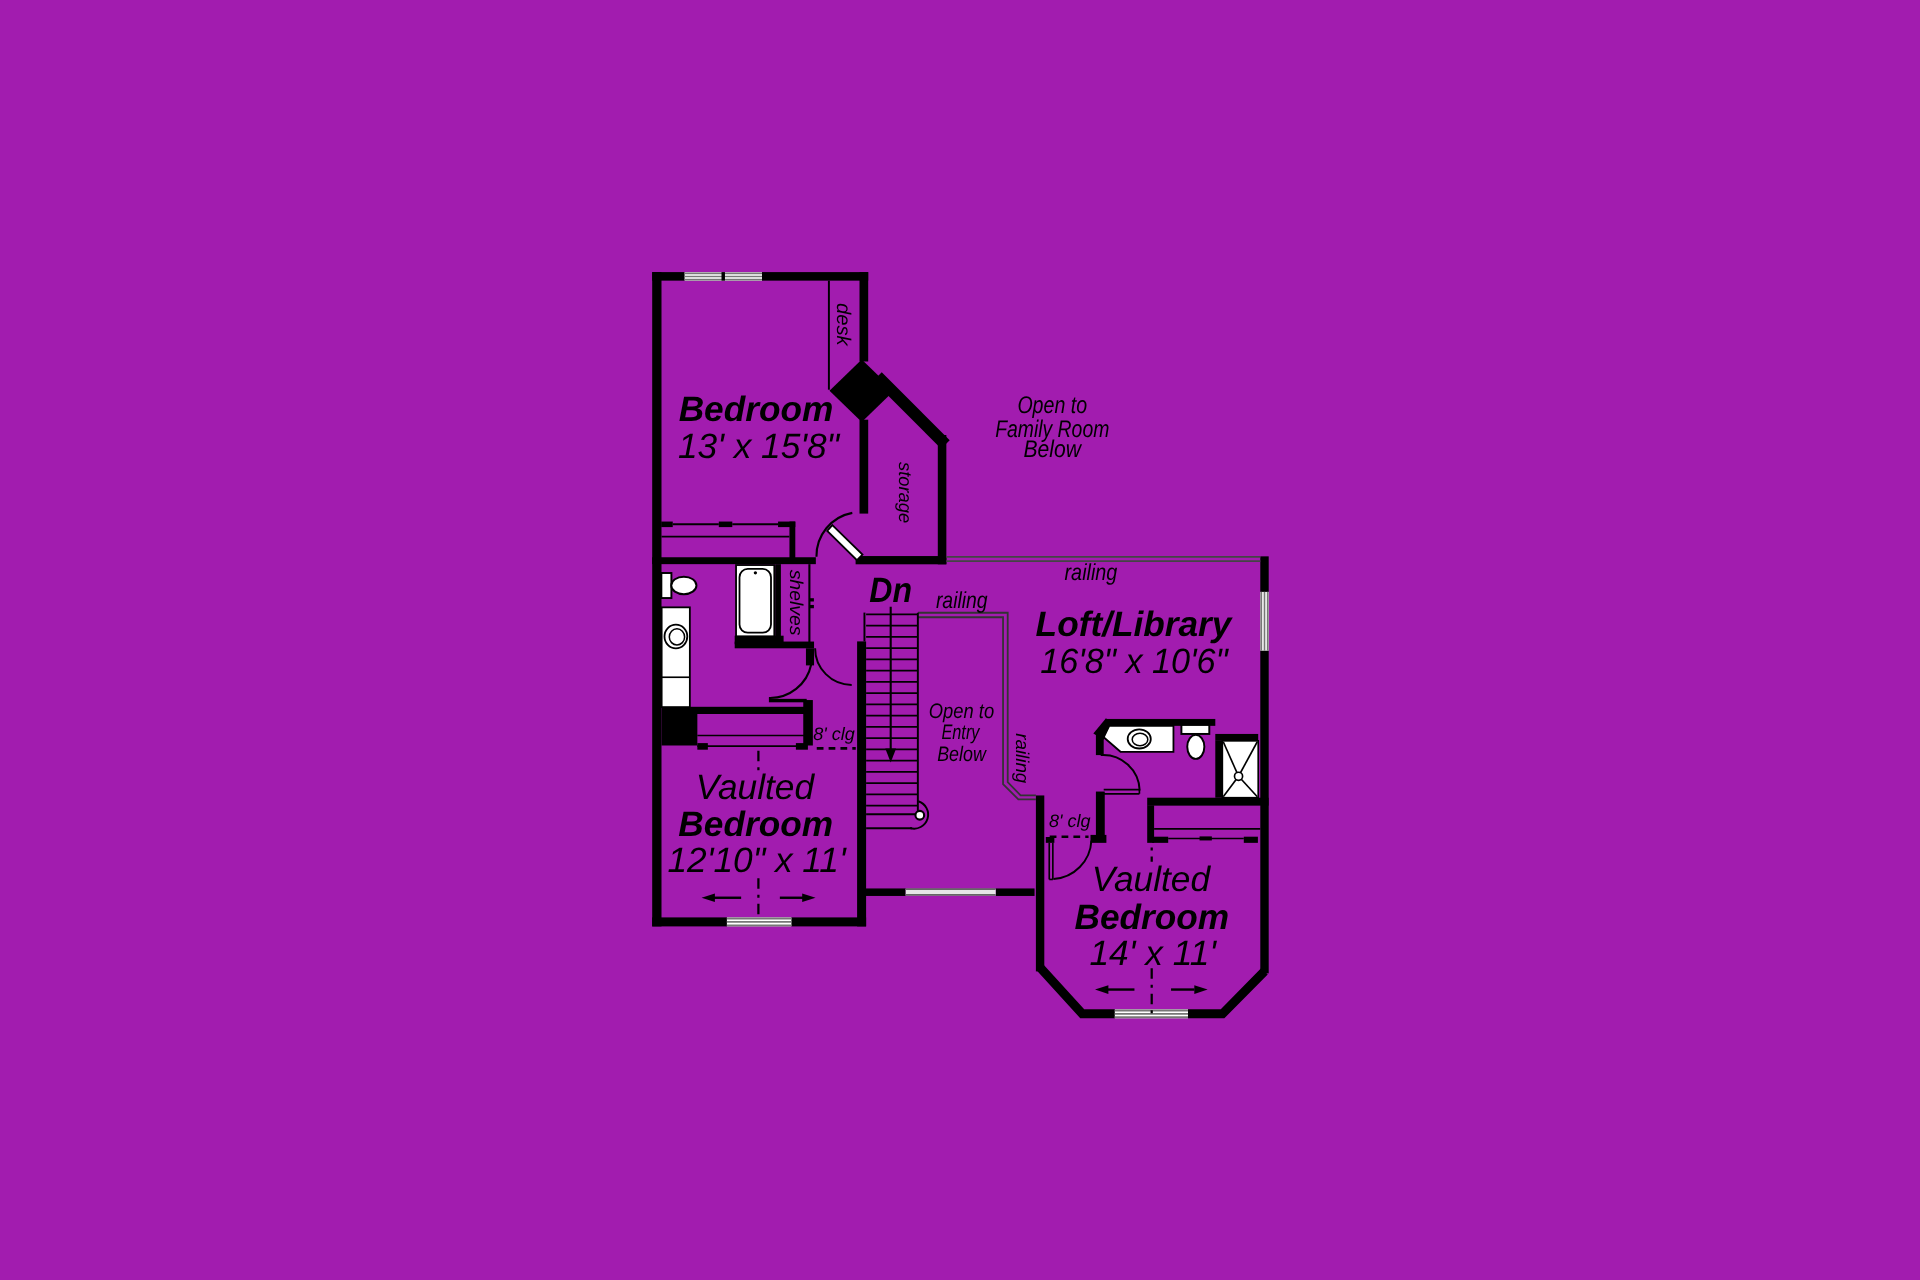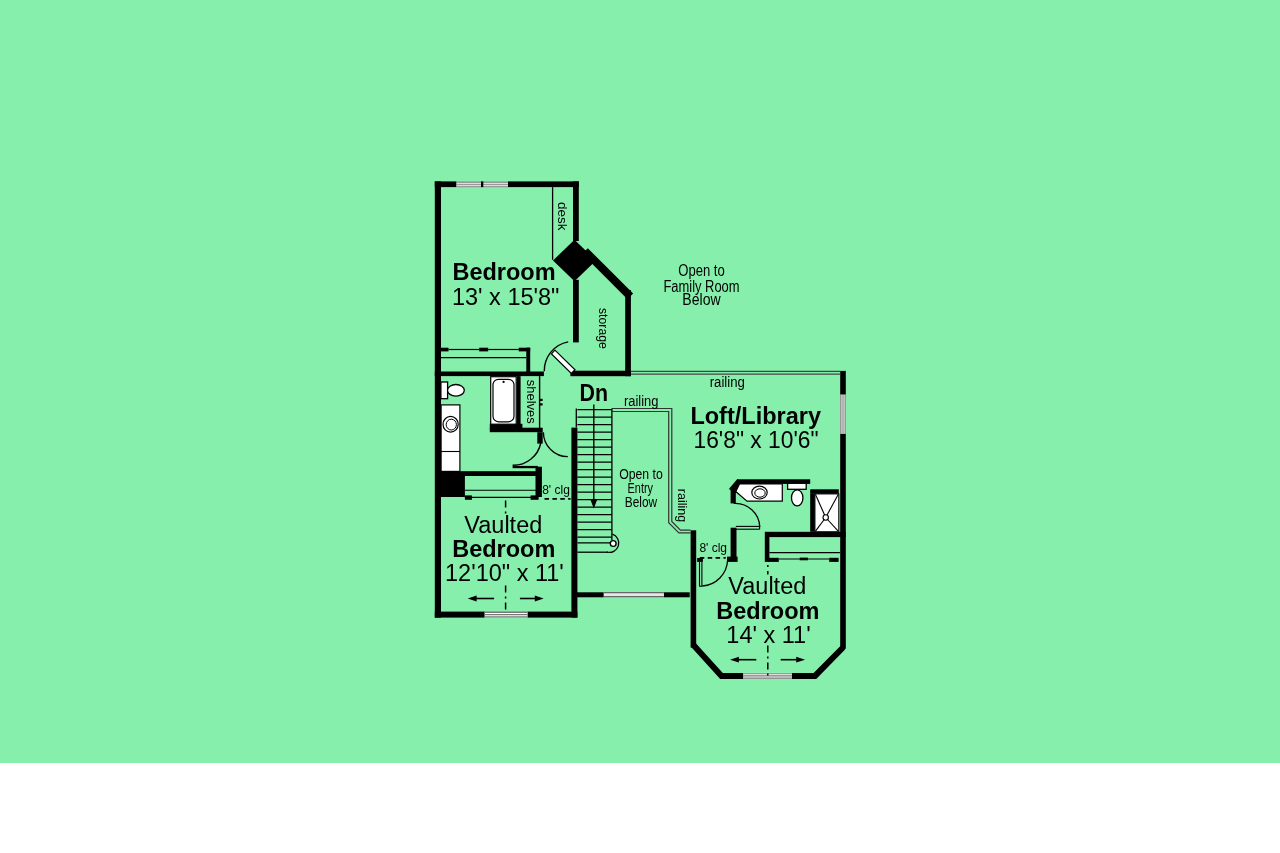--- a/index.html
+++ b/index.html
@@ -1,16 +1,16 @@
 <!DOCTYPE html>
 <html><head>
 <meta charset="utf-8">
 <style>
 html,body{margin:0;padding:0;background:#fff;}
-#page{position:relative;width:1280px;height:763px;background:#86efac;overflow:hidden;}
+#page{position:relative;width:1280px;height:853px;background:#a21caf;overflow:hidden;font-style:italic;}
 svg{position:absolute;left:0;top:0;transform:translateZ(0);filter:blur(0.4px);}
 text{font-family:"Liberation Sans",sans-serif;fill:#000;}
 </style>
 </head>
 <body>
 <div id="page">
 <svg width="1280" height="853" viewBox="0 0 1280 853">
 <g>
 
 <rect x="434.8" y="181.4" width="6.2" height="436.2" fill="#000"></rect>

